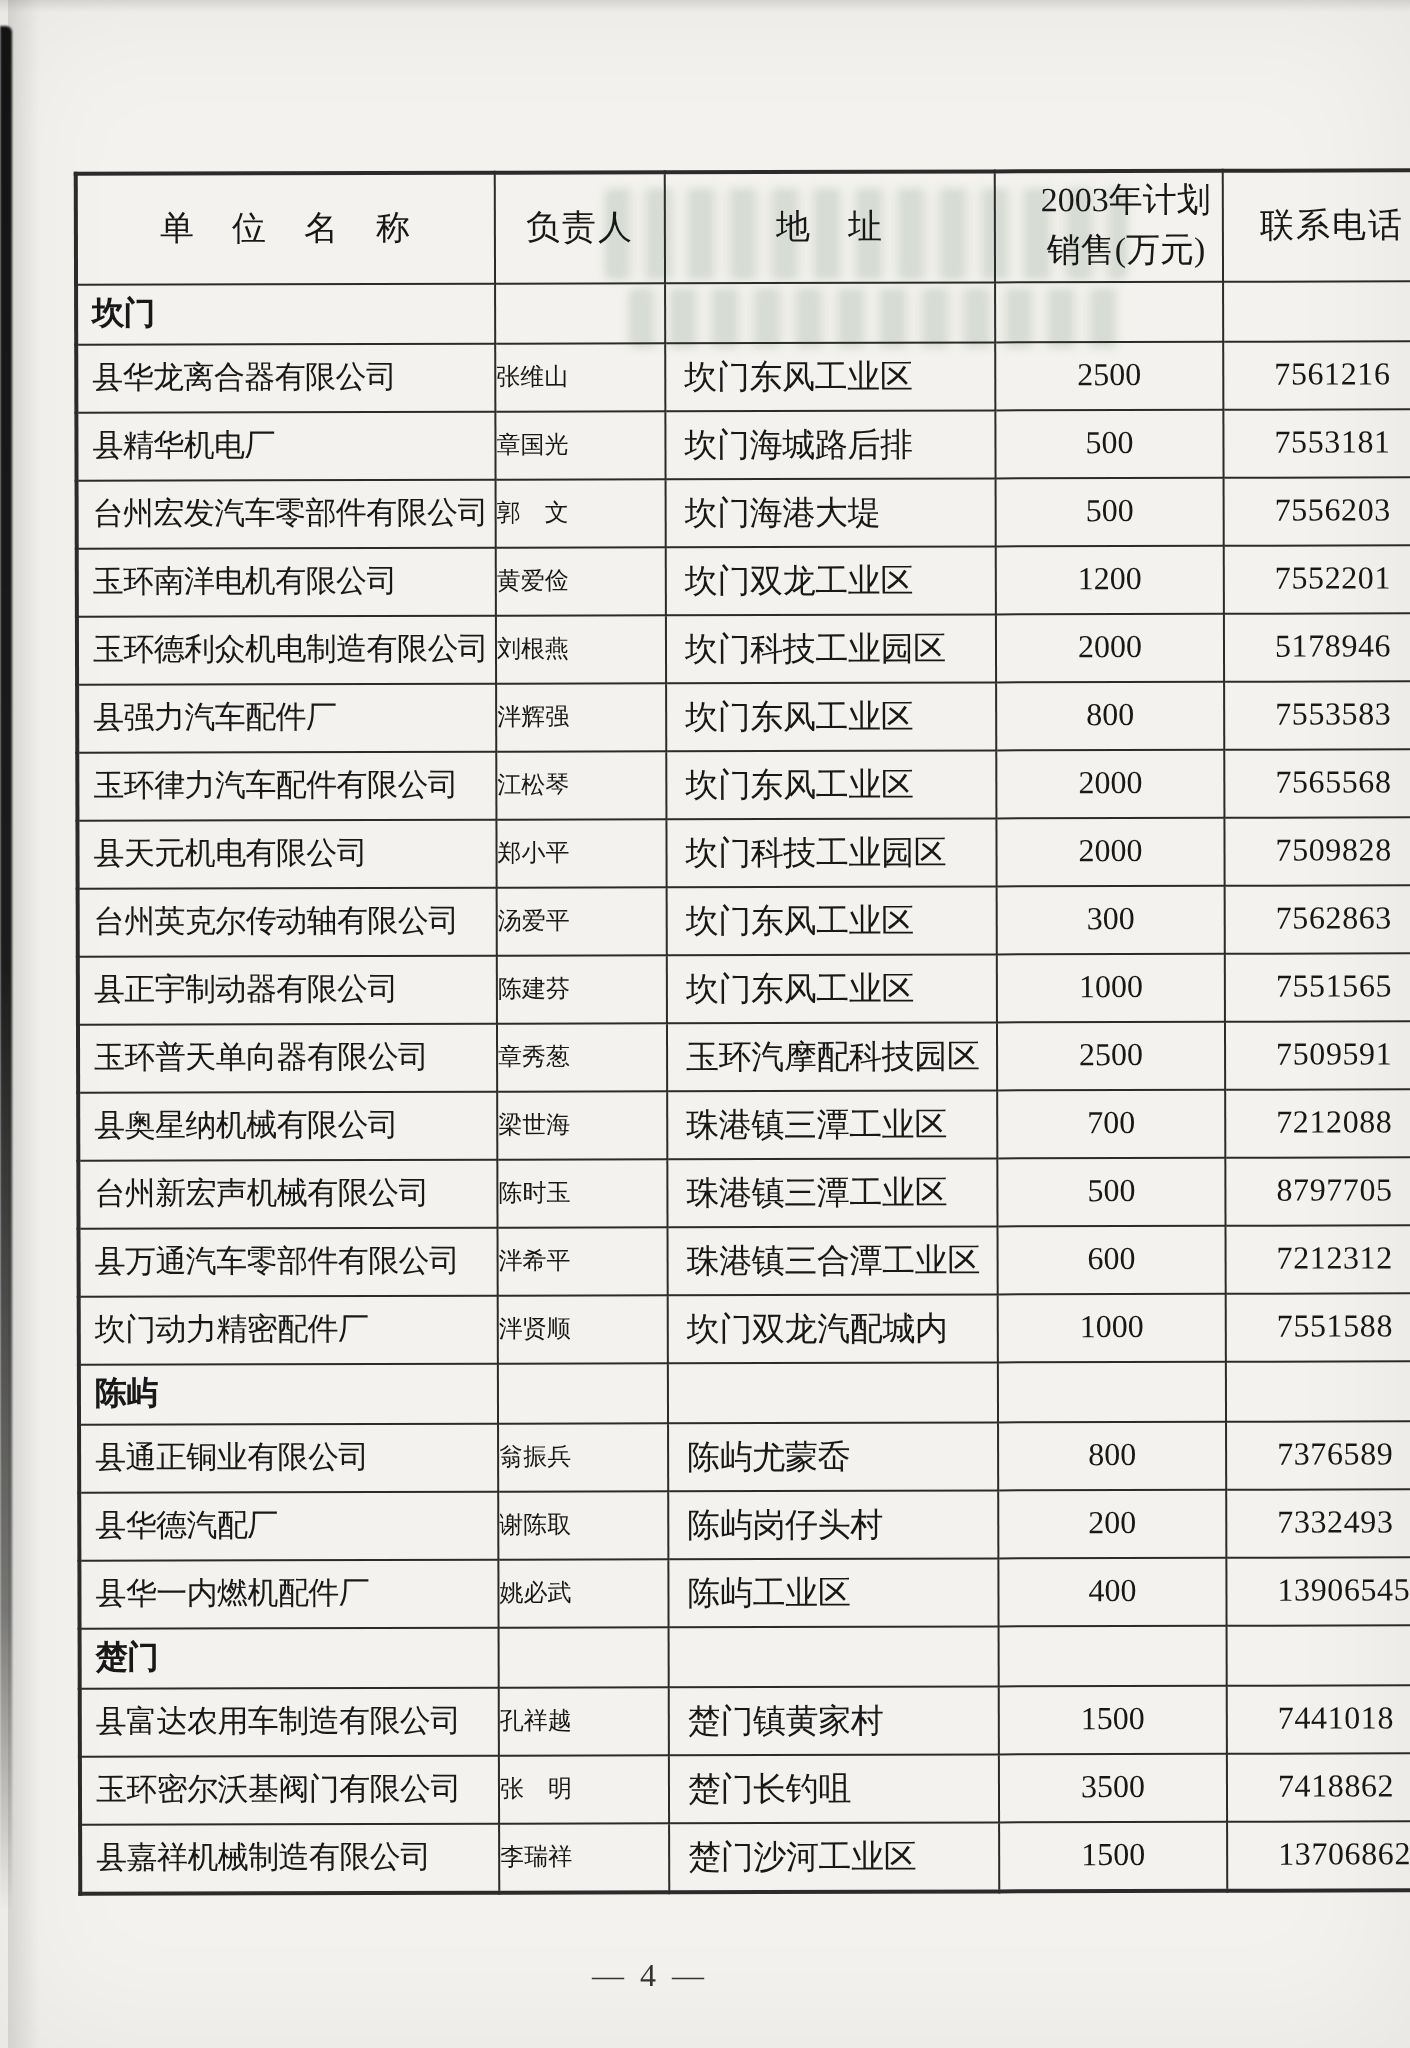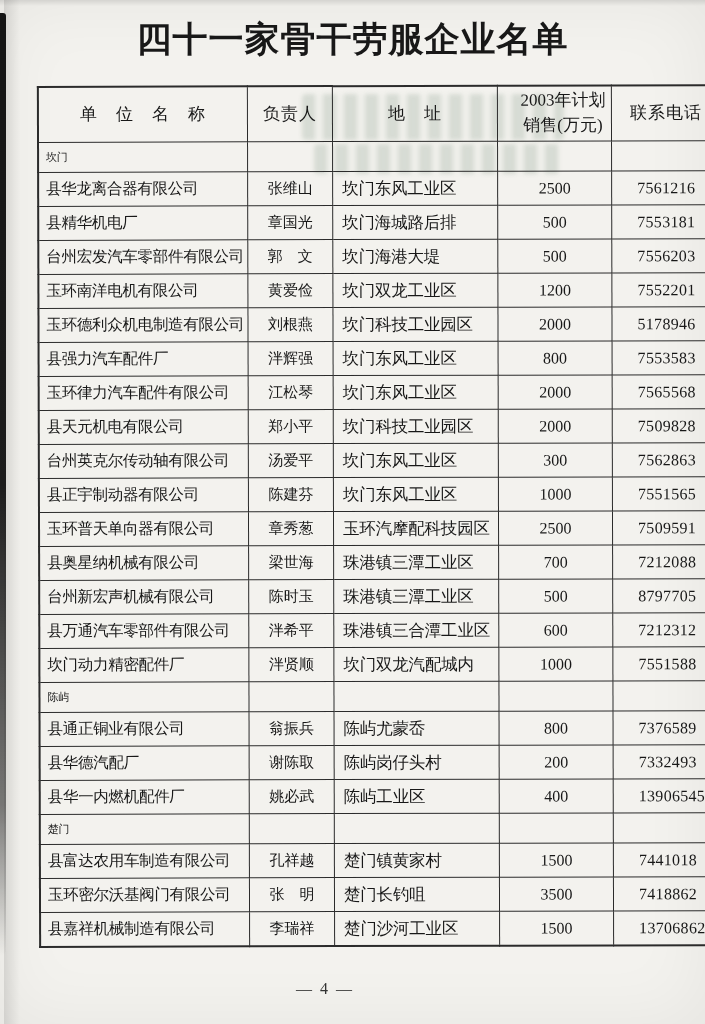--- a/index.html
+++ b/index.html
@@ -40,48 +40,47 @@
   }
   table,th,td{border:1.6px solid #2b2b2b;}
   table{border-width:2px;}
   th{
     height:52px;font-weight:normal;font-size:17px;line-height:1.45;
     text-align:center;padding:1px 3px;letter-spacing:1px;
   }
   td{overflow:hidden;vertical-align:middle;padding:0;}
   .row-data td{height:33px;}
   .row-section td{height:29px;}
-  .row-section .col1{font-size:11px;}
+  .row-section .col1{font-size:16px;font-weight:bold;}
   th:nth-child(1){width:202px;}
   th:nth-child(2){width:78px;}
   th:nth-child(3){width:158px;border-radius:12px;}
   th:nth-child(4){width:90px;letter-spacing:0;padding-left:20px;}
   th:nth-child(5){width:102px;margin-top:44px;}
   .col1{text-align:left;padding:0 3px 0 7px;font-size:15.5px;letter-spacing:-0.3px;white-space:nowrap;}
-  .col2{text-align:center;font-size:15px;}
+  .col2{text-align:left;font-size:12px;}
   .col3{text-align:left;padding-left:9px;font-size:16.5px;white-space:nowrap;letter-spacing:-0.2px;}
   .col4{text-align:center;font-size:16px;}
   .col5{text-align:left;padding-left:25px;font-size:16px;letter-spacing:0.3px;}
   
   .footer{
     position:absolute;top:980px;left:0;width:650px;text-align:center;
     font-size:16px;color:#333;letter-spacing:2px;
   }
 </style>
 </head>
 <body>
 
 <div class="sheet">
   <div class="topshade"></div>
   <div class="scan-gutter"></div>
   <div class="scan-strip"></div>
   <div class="ghost ghost-1"></div>
   <div class="ghost ghost-2"></div>
 
-  <h1 class="title">四十一家骨干劳服企业名单</h1>
 
   <table>
     <thead>
       <tr id="header-row">
           <th>单　位　名　称</th>
           <th>负责人</th>
           <th>地　址</th>
           <th>2003年计划销售(万元)</th>
           <th>联系电话</th>
         </tr>

